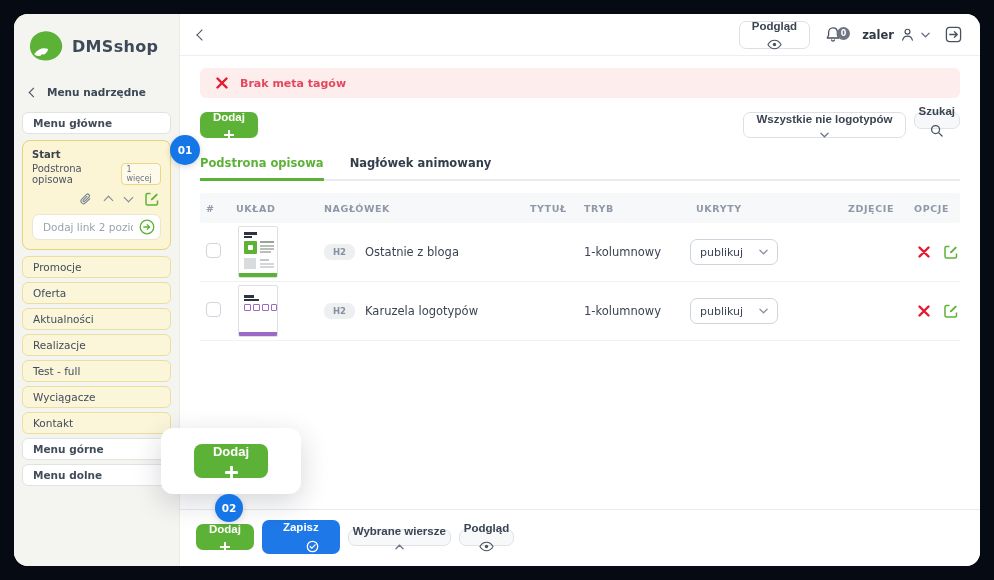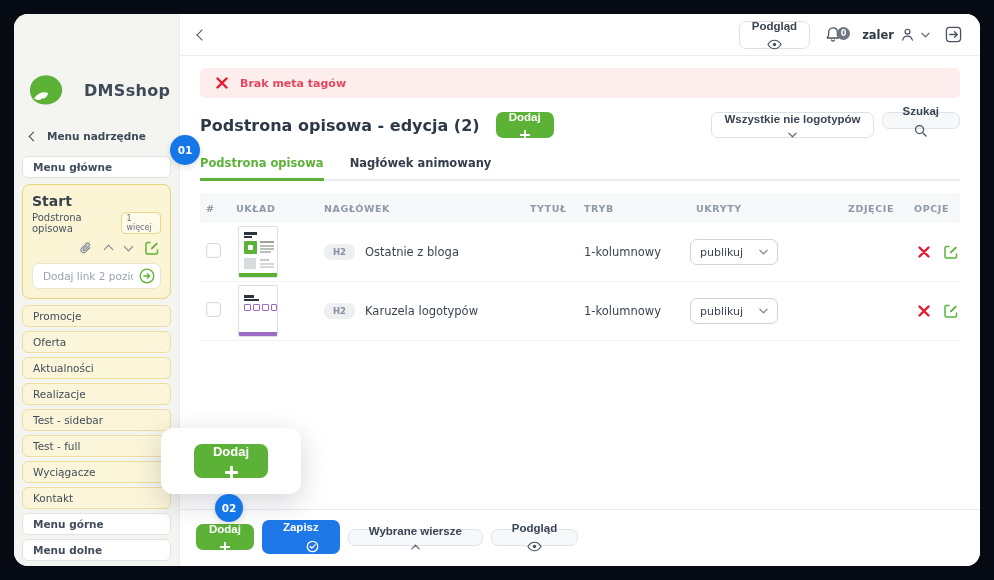--- a/index.html
+++ b/index.html
@@ -9,36 +9,36 @@
   }
   .window {
     position:absolute; left:14px; top:14px; width:966px; height:552px;
     background:#fff; border-radius:14px; display:flex; overflow:hidden;
   }
   
   .sidebar {
     width:166px; min-width:166px; background:#f4f4f1; height:100%;
     padding:0 8px; border-right:1px solid #ebebe7;
   }
-  .logo-row { display:flex; align-items:center; gap:20px; padding:16px 4px 6px 6px;margin-top:44px; }
+  .logo-row { display:flex; align-items:center; gap:8px; padding:16px 4px 6px 6px; }
   .logo-text { font-size:16px; font-weight:600; color:#3f4a59; letter-spacing:.3px; }
   .back-row { display:flex; align-items:center; gap:10px; padding:18px 6px 10px 8px; cursor:pointer; }
   .back-row .lbl { font-size:10.5px; font-weight:bold; color:#3c4856; }
   .chev-glyph { width:7px; height:7px; border-left:1.6px solid #3c4856; border-bottom:1.6px solid #3c4856; transform:rotate(45deg); display:inline-block; }
   .side-card {
     height:22px; border-radius:6px; display:flex; align-items:center;
     padding:0 10px; font-size:10.5px; color:#424c5a; margin-top:4px; cursor:pointer;
   }
   .side-card.white { background:#fff; border:1px solid #e1e3e3; font-weight:bold; }
   .side-card.yellow { background:#fbf6d9; border:1px solid #eadf9e; }
   .active-block {
     margin-top:6px; background:#fbf5d5; border:1px solid #e5d478; border-radius:8px;
     padding:8px 9px 9px 9px; cursor:pointer;
   }
-  .ab-title { font-size:14px; font-weight:bold; color:#39424e; }
+  .ab-title { font-size:10px; font-weight:bold; color:#39424e; }
   .ab-sub { display:flex; align-items:center; gap:5px; margin-top:3px; }
   .ab-sub .txt { font-size:10px; color:#4a5463; }
   .more-badge { font-size:8px; color:#6b7280; background:#fdfae9; border:1px solid #e7d88a; border-radius:4px; padding:1px 4px; }
   .ab-icons { display:flex; justify-content:flex-end; align-items:center; gap:13px; margin-top:7px; padding-right:2px; }
   .ab-icons .ic { cursor:pointer; display:flex; align-items:center; }
   .chev-btn { width:7px; height:7px; border-left:1.6px solid #7a8494; border-bottom:1.6px solid #7a8494; display:inline-block; }
   .chev-btn.up { transform:rotate(135deg); margin-top:3px; }
   .chev-btn.down { transform:rotate(-45deg); margin-bottom:3px; }
   .ab-input {
     margin-top:8px; background:#fff; border:1px solid #eae6d2; border-radius:7px;
@@ -48,21 +48,21 @@
   .ab-input input::placeholder { color:#9aa3ae; }
   
   .main { flex:1; display:flex; flex-direction:column; background:#fff; }
   .topbar { height:42px; border-bottom:1px solid #eceff2; display:flex; align-items:center; padding:0 18px; }
   .topbar-right { margin-left:auto; display:flex; align-items:center; gap:15px; }
   .btn {
     display:inline-flex; align-items:center; gap:7px; border-radius:7px; cursor:pointer;
     font-size:11.5px; font-weight:bold; border:1px solid transparent; justify-content:center;flex-direction:column;
   }
   .btn.outline { background:#fff; border-color:#dbe0e6; color:#3a4452; height:28px; padding:0 12px; }
-  .btn.light { background:#f6f8fa; border-color:#dfe3e8; color:#3a4452; height:17px; padding:0 20px; }
+  .btn.light { background:#f6f8fa; border-color:#dfe3e8; color:#3a4452; height:17px; padding:0 4px; }
   .btn.green { background:#5cb237; color:#fff; height:26px; padding:0 12px; }
   .btn.blue { background:#1f78e8; color:#fff; height:34px; padding:0 20px;align-items:flex-end; }
   .bell-wrap { position:relative; display:flex; align-items:center; cursor:pointer; }
   .bell-badge {
     position:absolute; right:-9px; top:1px; width:13px; height:13px; border-radius:50%;
     background:#6e7684; color:#fff; font-size:8px; font-weight:bold;
     display:flex; align-items:center; justify-content:center;
   }
   .user-wrap { display:flex; align-items:center; gap:6px; cursor:pointer; margin-left:6px; }
   .user-name { font-size:11.5px; font-weight:bold; color:#2f3944; }
@@ -173,21 +173,20 @@
             </svg>
         </span>
       </div>
     </div>
 
     <div style="height:2px"></div>
     <div class="side-card yellow">Promocje</div>
     <div class="side-card yellow">Oferta</div>
     <div class="side-card yellow">Aktualności</div>
     <div class="side-card yellow">Realizacje</div>
-    <div class="side-card yellow">Test - sidebar</div>
     <div class="side-card yellow">Test - full</div>
     <div class="side-card yellow">Wyciągacze</div>
     <div class="side-card yellow">Kontakt</div>
     <div class="side-card white">Menu górne</div>
     <div class="side-card white">Menu dolne</div>
   </aside>
 
   <main class="main">
     <div class="topbar">
       <span class="chev-glyph" style="width:8px;height:8px;border-color:#49525f;"></span>
@@ -237,21 +236,20 @@
       <div class="alert">
         <span>
           <svg width="12" height="12" viewBox="0 0 12 12">
               <path d="M1.5 1.5l9 9M10.5 1.5l-9 9" stroke="#e8192e" stroke-width="2.4" stroke-linecap="round"></path>
             </svg>
         </span>
         <span class="msg">Brak meta tagów</span>
       </div>
 
       <div class="title-row">
-        <h1 class="page-title">Podstrona opisowa - edycja (2)</h1>
         <button class="btn green">
           <span>Dodaj</span>
           <span>
             <svg width="10" height="10" viewBox="0 0 12 12">
                 <path d="M6 1v10M1 6h10" stroke="#fff" stroke-width="2.4" stroke-linecap="round"></path>
               </svg>
           </span>
         </button>
         <div class="title-right">
           <button class="btn outline" style="height:26px;">

